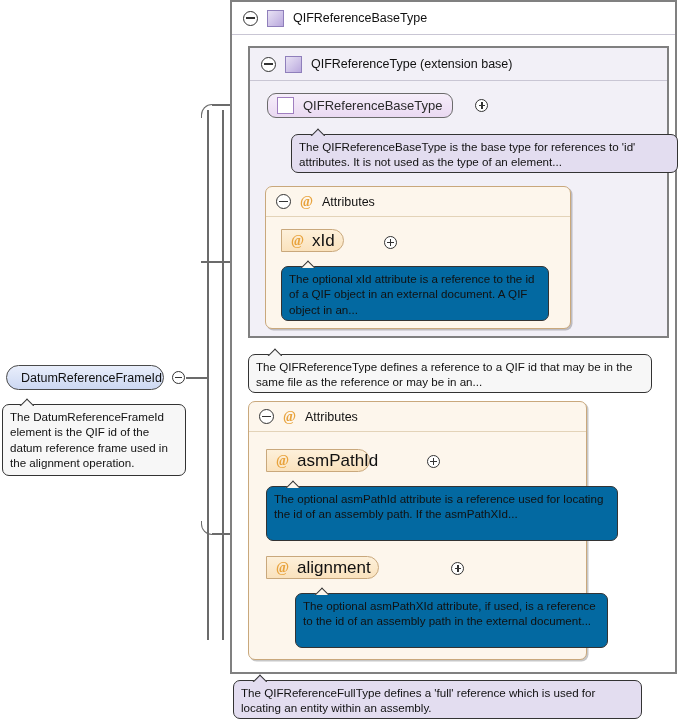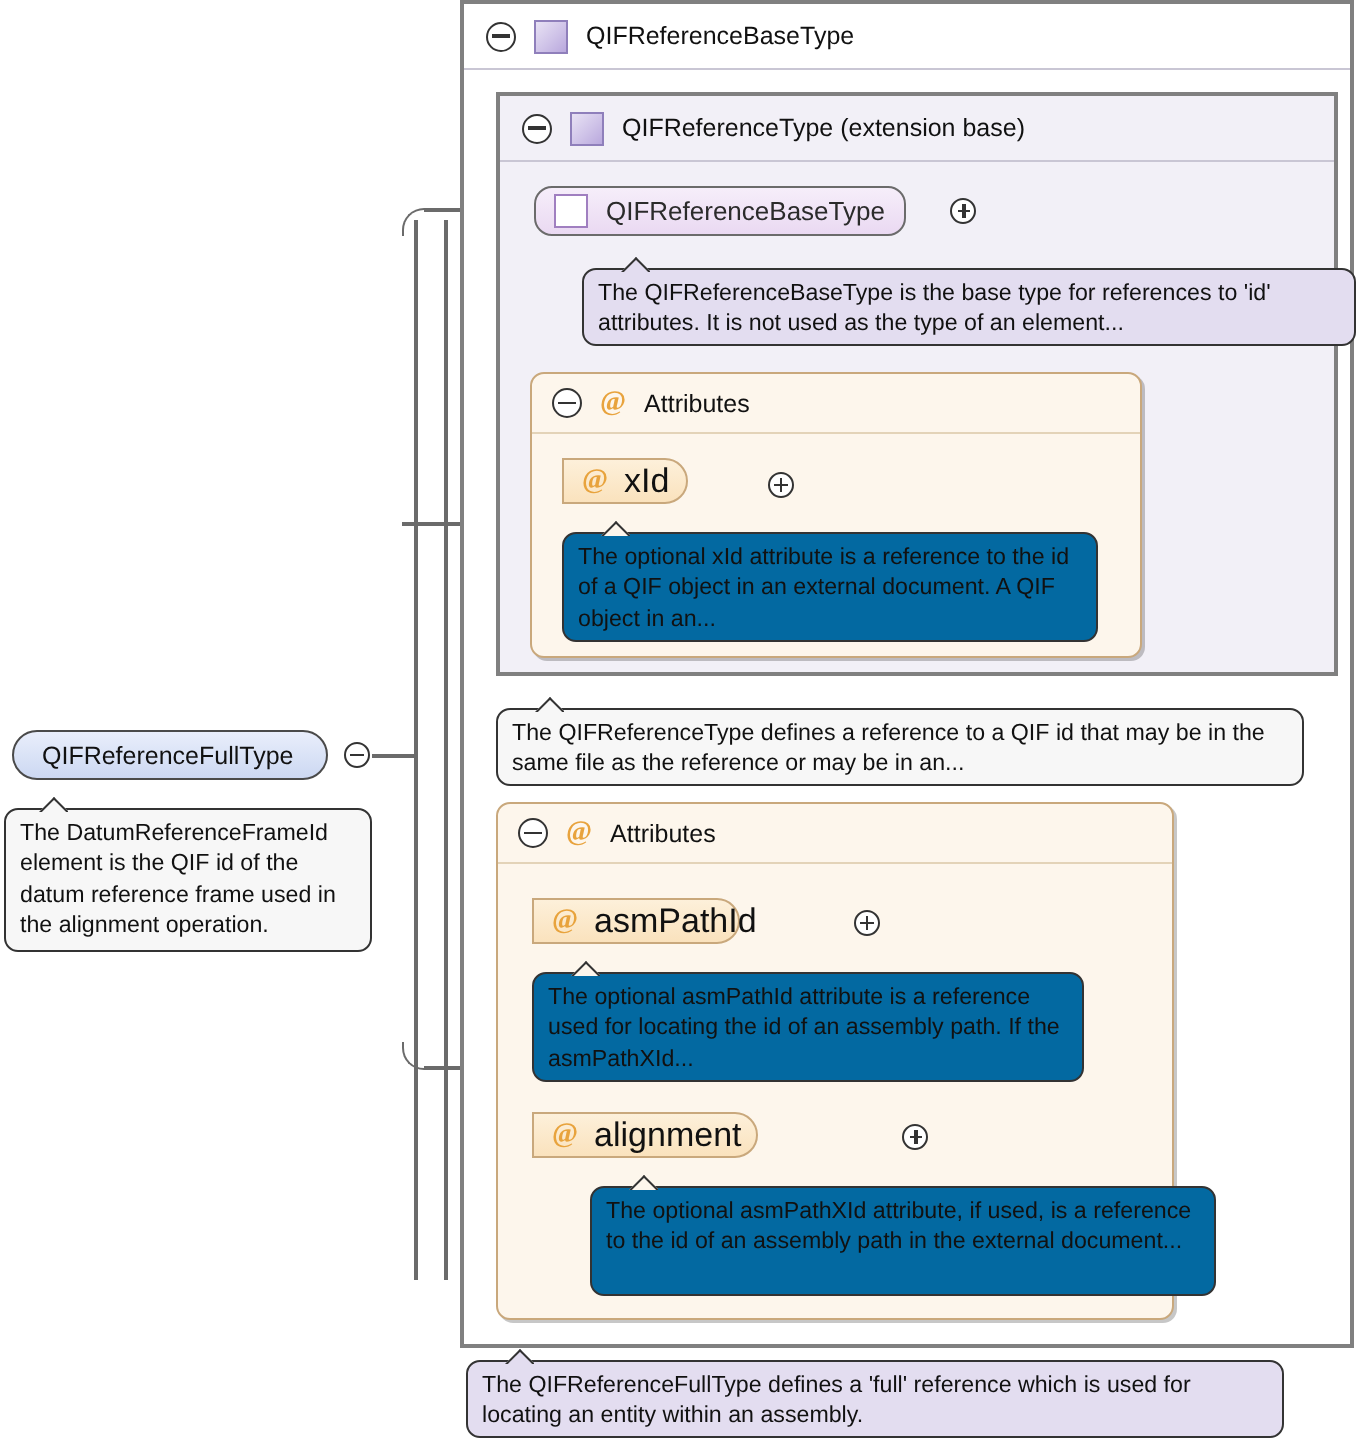--- a/index.html
+++ b/index.html
@@ -239,21 +239,21 @@
   <div class="conn conn-h abs" style="left:212px; top:104px; width:56px;"></div>
 
   <div class="conn conn-h abs" style="left:201px; top:261px; width:67px;"></div>
 
   <div class="conn-corner corner-bl abs" style="left:201px; top:521px; width:14px; height:14px;"></div>
   <div class="conn conn-h abs" style="left:212px; top:533px; width:56px;"></div>
 </div>
 
 
 <div class="element-pill abs" style="left:6px; top:365px; width:158px;">
-  <span class="element-name">QIFReferenceFullType</span>
+  <span class="element-name">DatumReferenceFrameId</span>
 </div>
 <span class="toggle abs" style="left:172px; top:371px;"></span>
 
 <div class="note white" style="left:2px; top:404px; width:184px; height:72px;">
   <span class="tail" style="left:16px;"></span>
   <span>The DatumReferenceFrameId element is the QIF id of the datum reference frame used in the alignment operation.</span>
 </div>
 
 
 <div class="group group-outer abs" style="left:230px; top:0px; width:447px; height:674px;">
@@ -319,21 +319,21 @@
     <span class="attrs-title">Attributes</span>
   </div>
 </div>
 
 <div class="attr-pill abs" style="left:266px; top:449px; width:104px;">
   <span class="at-icon">@</span>
   <span class="attr-name">asmPathId</span>
 </div>
 <span class="toggle plus abs" style="left:378px; top:455px;"></span>
 
-<div class="note cream" style="left:266px; top:486px; width:276px; height:55px;">
+<div class="note cream" style="left:266px; top:486px; width:352px; height:55px;">
   <span class="tail" style="left:18px;"></span>
   <span>The optional asmPathId attribute is a reference used for locating the id of an assembly path. If the asmPathXId...</span>
 </div>
 
 <div class="attr-pill abs" style="left:266px; top:556px; width:113px;">
   <span class="at-icon">@</span>
   <span class="attr-name">alignment</span>
 </div>
 <span class="toggle plus abs" style="left:386px; top:562px;"></span>
 

